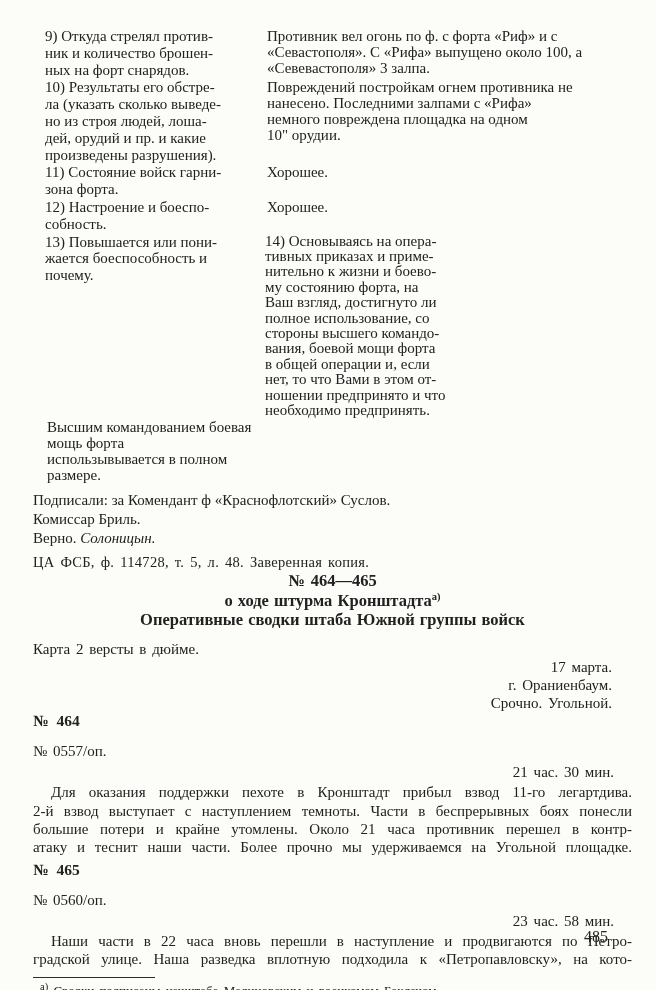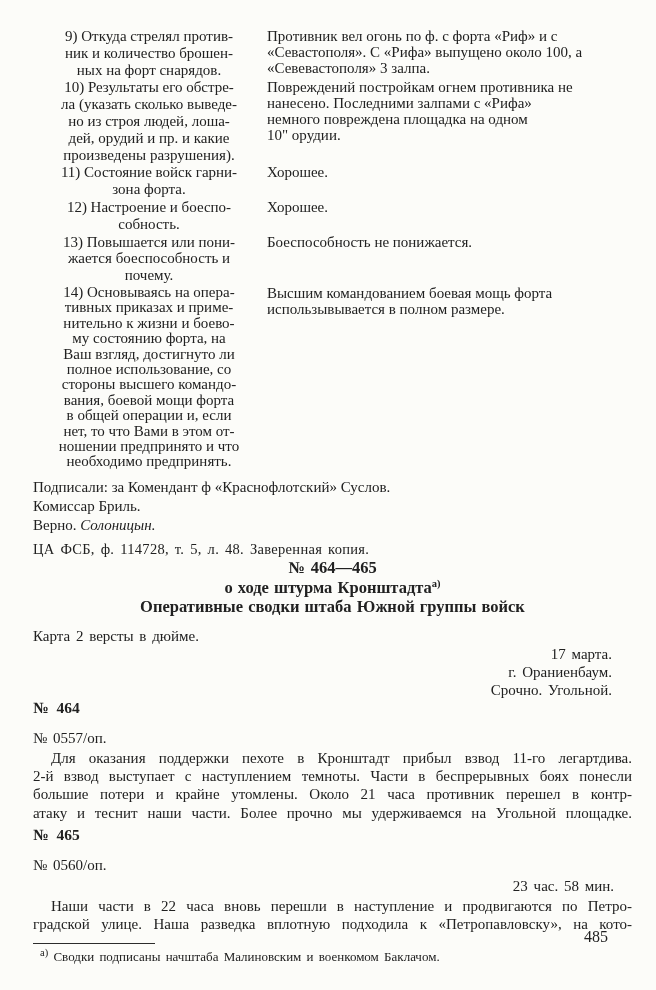--- a/index.html
+++ b/index.html
@@ -19,21 +19,21 @@
   .qa {
     margin-left:12px;
     display:grid;
     grid-template-columns:208px 1fr;
     column-gap:12px;
     row-gap:1px;
   }
   .qa-q {
     white-space:pre-line;
     line-height:16.8px;
-    text-align:center;
+    text-align:left;
   }
   .qa-q.tight { line-height:15.4px; }
   .qa-a {
     white-space:pre-line;
     line-height:16px;
     padding-left:2px;
   }
 
   
   .signatures {
@@ -145,21 +145,20 @@
 зона форта.</div>
     <div class="qa-a">Хорошее.</div>
 
     <div class="qa-q">12) Настроение и боеспо-
 собность.</div>
     <div class="qa-a">Хорошее.</div>
 
     <div class="qa-q">13) Повышается или пони-
 жается боеспособность и
 почему.</div>
-    <div class="qa-a">Боеспособность не понижается.</div>
 
     <div class="qa-q tight">14) Основываясь на опера-
 тивных приказах и приме-
 нительно к жизни и боево-
 му состоянию форта, на
 Ваш взгляд, достигнуто ли
 полное использование, со
 стороны высшего командо-
 вания, боевой мощи форта
 в общей операции и, если
@@ -188,20 +187,21 @@
 
   <div class="dateline">
     <div>17 марта.</div>
     <div>г. Ораниенбаум.</div>
     <div>Срочно. Угольной.</div>
   </div>
 
   <div>
     <div class="report-heading">№ 464</div>
     <div class="report-number">№ 0557/оп.</div>
+    <div class="report-time">21 час. 30 мин.</div>
     <div class="report-body">Для оказания поддержки пехоте в Кронштадт прибыл взвод 11-го легартдива.
 2-й взвод выступает с наступлением темноты. Части в беспрерывных боях понесли
 большие потери и крайне утомлены. Около 21 часа противник перешел в контр-
 атаку и теснит наши части. Более прочно мы удерживаемся на Угольной площадке.</div>
   </div>
 
   <div class="r2">
     <div class="report-heading">№ 465</div>
     <div class="report-number">№ 0560/оп.</div>
     <div class="report-time">23 час. 58 мин.</div>

